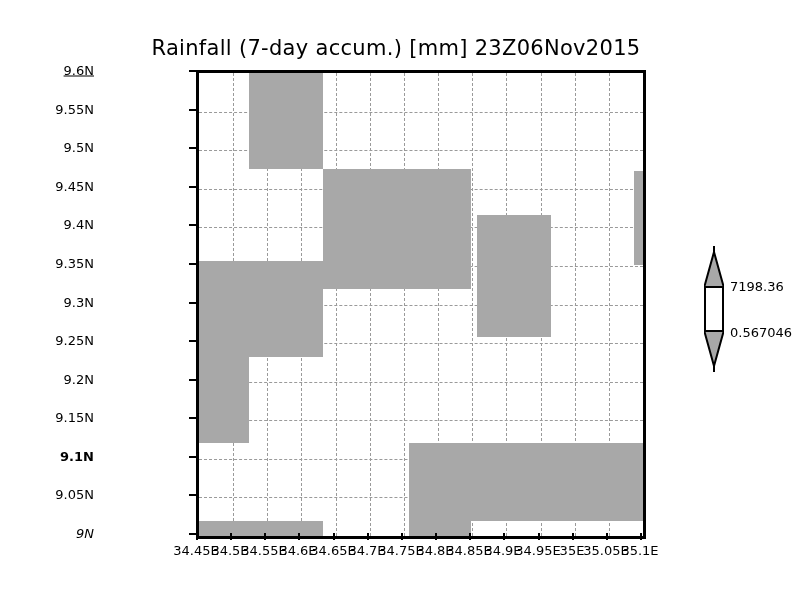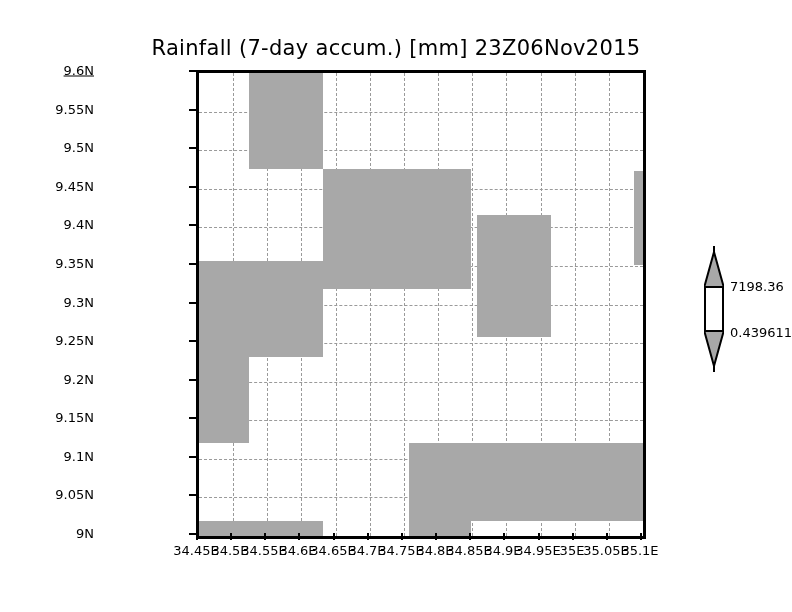--- a/index.html
+++ b/index.html
@@ -296,36 +296,36 @@
       <div class="ylabel" style="top: 263px;">9.35N</div>
       <div class="tick-y" style="top: 302px;"></div>
       <div class="ylabel" style="top: 302px; text-align: right;">9.3N</div>
       <div class="tick-y" style="top: 340px;"></div>
       <div class="ylabel" style="top: 340px;">9.25N</div>
       <div class="tick-y" style="top: 379px;"></div>
       <div class="ylabel" style="top: 379px;">9.2N</div>
       <div class="tick-y" style="top: 417px;"></div>
       <div class="ylabel" style="top: 417px;">9.15N</div>
       <div class="tick-y" style="top: 456px;"></div>
-      <div class="ylabel" style="top: 456px;">9.1N</div>
+      <div class="ylabel" style="top: 456px; font-weight: bold;">9.1N</div>
       <div class="tick-y" style="top: 494px;"></div>
       <div class="ylabel" style="top: 494px;">9.05N</div>
       <div class="tick-y" style="top: 533px;"></div>
-      <div class="ylabel" style="top: 533px;">9N</div>
+      <div class="ylabel" style="top: 533px; font-style: italic;">9N</div>
     </div>
 
   <div class="colorbar">
     <div class="cb-spike-top"></div>
     <div class="cb-spike-bottom"></div>
     <div class="cb-cap-top"></div>
     <div class="cb-cap-bottom"></div>
     <svg class="cb-outline-top" viewBox="0 0 20 36">
       <polygon points="10,0 20,36 0,36" fill="none" stroke="#000000" stroke-width="2"></polygon>
     </svg>
     <svg class="cb-outline-bottom" viewBox="0 0 20 36">
       <polygon points="10,36 20,0 0,0" fill="none" stroke="#000000" stroke-width="2"></polygon>
     </svg>
     <div class="cb-box"></div>
     <div class="cb-label cb-label-hi">7198.36</div>
-    <div class="cb-label cb-label-lo">0.439611</div>
+    <div class="cb-label cb-label-lo">0.567046</div>
   </div>
 
 </div>
 
 </body></html>

